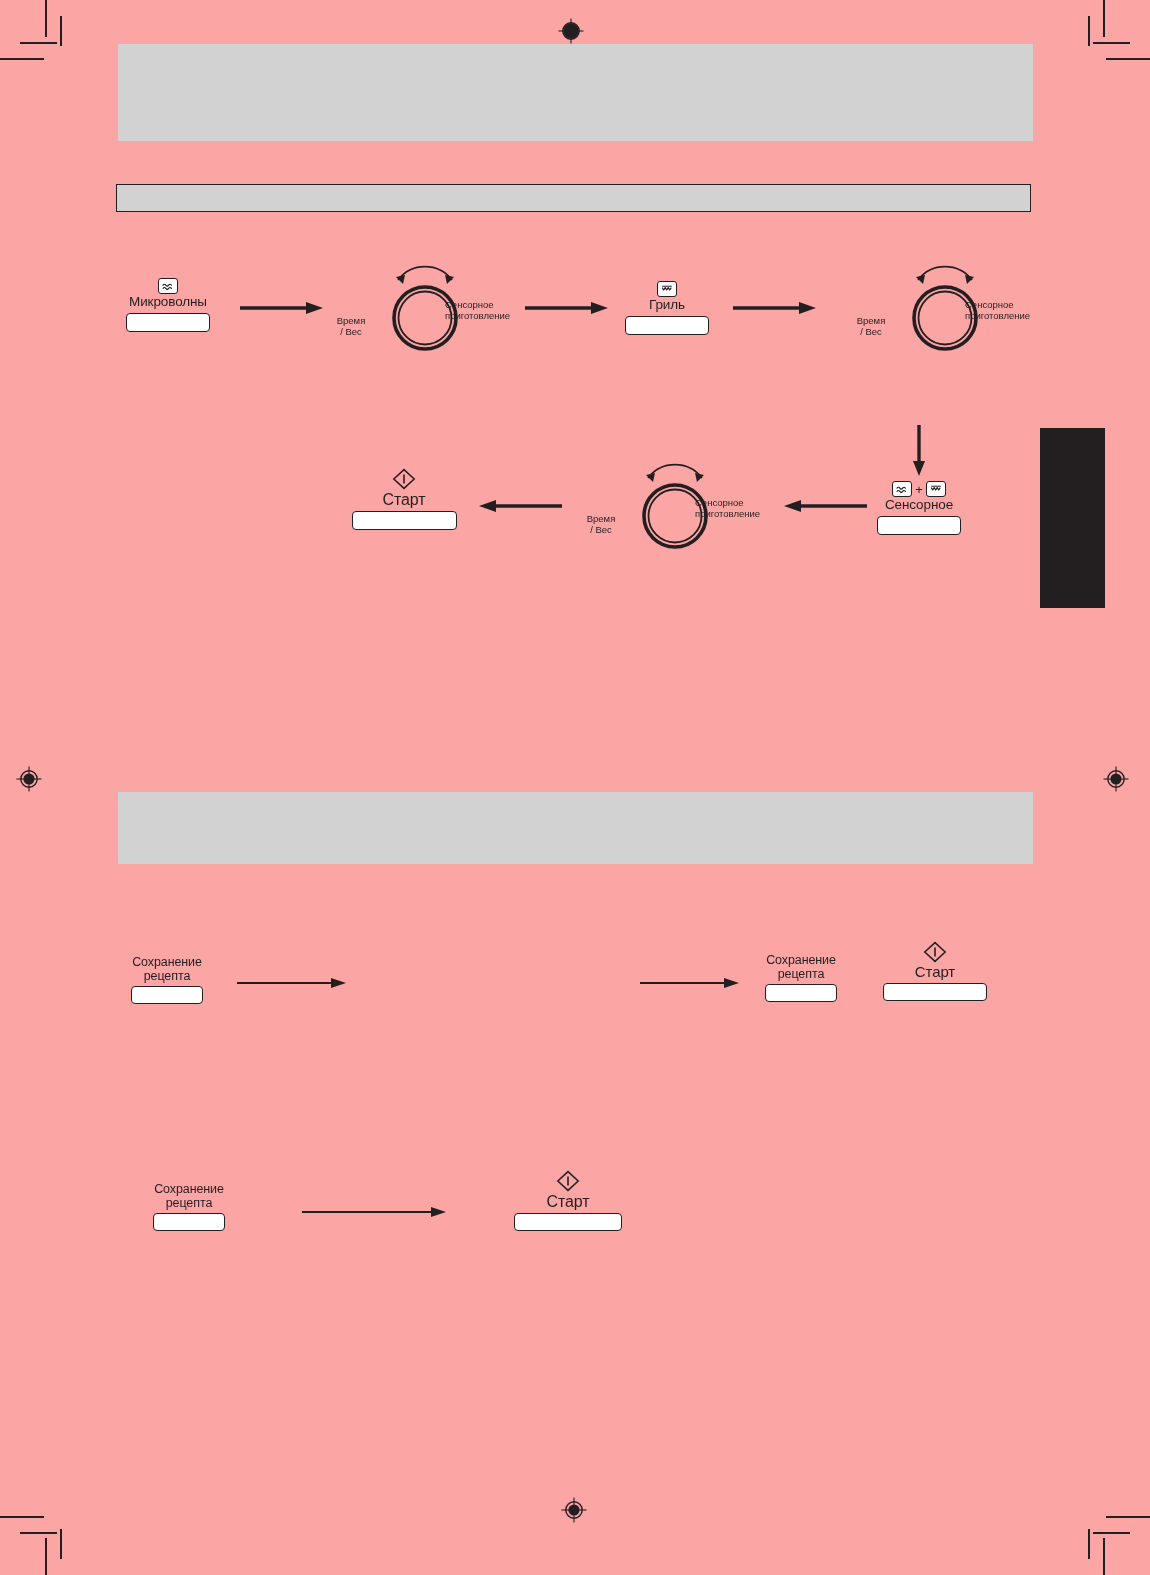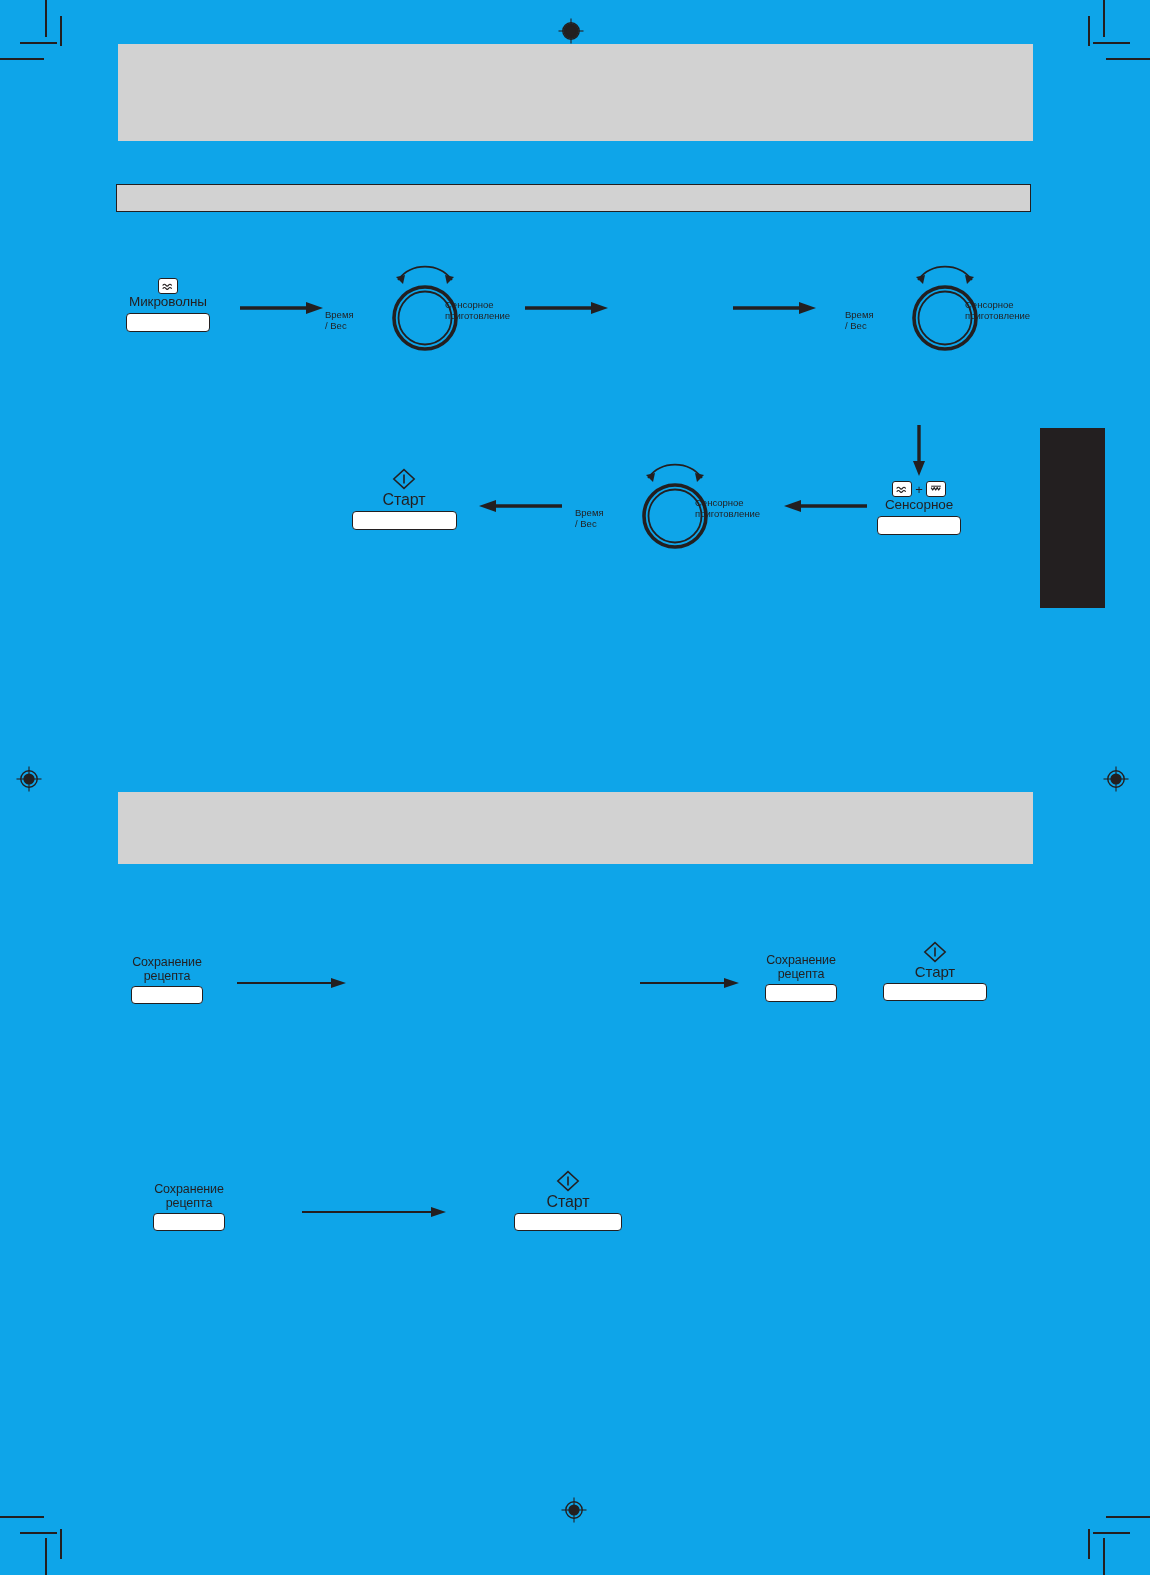--- a/index.html
+++ b/index.html
@@ -9,21 +9,21 @@
     background: #ffffff;
   }
   body {
     font-family: "Liberation Sans", sans-serif;
     color: #231f20;
   }
   .page {
     position: relative;
     width: 1150px;
     height: 1575px;
-    background: #0ea5e9;
+    background: #fca5a5;
     overflow: hidden;
   }
 
   
   .crop-line { position: absolute; background: #231f20; }
   .reg-target {
     position: absolute;
     width: 26px; height: 26px;
   }
   .reg-target svg { display: block; }
@@ -102,21 +102,21 @@
     width: 200px;
     height: 92px;
   }
   .dial svg { display: block; }
   .dial .dial-text {
     position: absolute;
     font-size: 9.5px;
     line-height: 10.5px;
     white-space: pre-line;
   }
-  .dial .dial-text.left  { left: 0px;  top: 48px; text-align: left; width: 52px; }
+  .dial .dial-text.left  { left: 0px;  top: 54px; text-align: center; width: 52px; }
   .dial .dial-text.right { right: 0px; top: 38px; text-align: left;  width: 80px; }
 
   
   .arrow { position: absolute; }
   .arrow svg { display: block; }
 </style>
 </head>
 <body>
 
 <div class="page">
@@ -231,20 +231,32 @@
 приготовление</div>
   </div>
 
   <div class="arrow" style="left:525px; top:300px;">
     <svg width="84" height="16" viewBox="0 0 84 16">
       <line x1="0" y1="8" x2="70" y2="8" stroke="#231f20" stroke-width="3.4"></line>
       <path d="M66 2 L83 8 L66 14 Z" fill="#231f20"></path>
     </svg>
   </div>
 
+  <div class="ctrl" style="left:582px; top:275px;">
+    <div class="glyph-row">
+      <span class="icon-box">
+        <svg width="14" height="11" viewBox="0 0 14 11">
+          <path d="M2.2 3.6 l1.5 2.4 l1.5 -2.4 l1.5 2.4 l1.5 -2.4 l1.5 2.4 l1.5 -2.4" fill="none" stroke="#231f20" stroke-width="1.2" stroke-linejoin="round"></path>
+          <line x1="2.2" y1="2.2" x2="11.8" y2="2.2" stroke="#231f20" stroke-width="1"></line>
+        </svg>
+      </span>
+    </div>
+    <div class="ctrl-label">Гриль</div>
+    <div class="ctrl-key" style="width:84px;"></div>
+  </div>
 
   <div class="arrow" style="left:733px; top:300px;">
     <svg width="84" height="16" viewBox="0 0 84 16">
       <line x1="0" y1="8" x2="70" y2="8" stroke="#231f20" stroke-width="3.4"></line>
       <path d="M66 2 L83 8 L66 14 Z" fill="#231f20"></path>
     </svg>
   </div>
 
   <div class="dial" style="left:845px; top:262px;">
     <svg width="200" height="92" viewBox="0 0 200 92">

